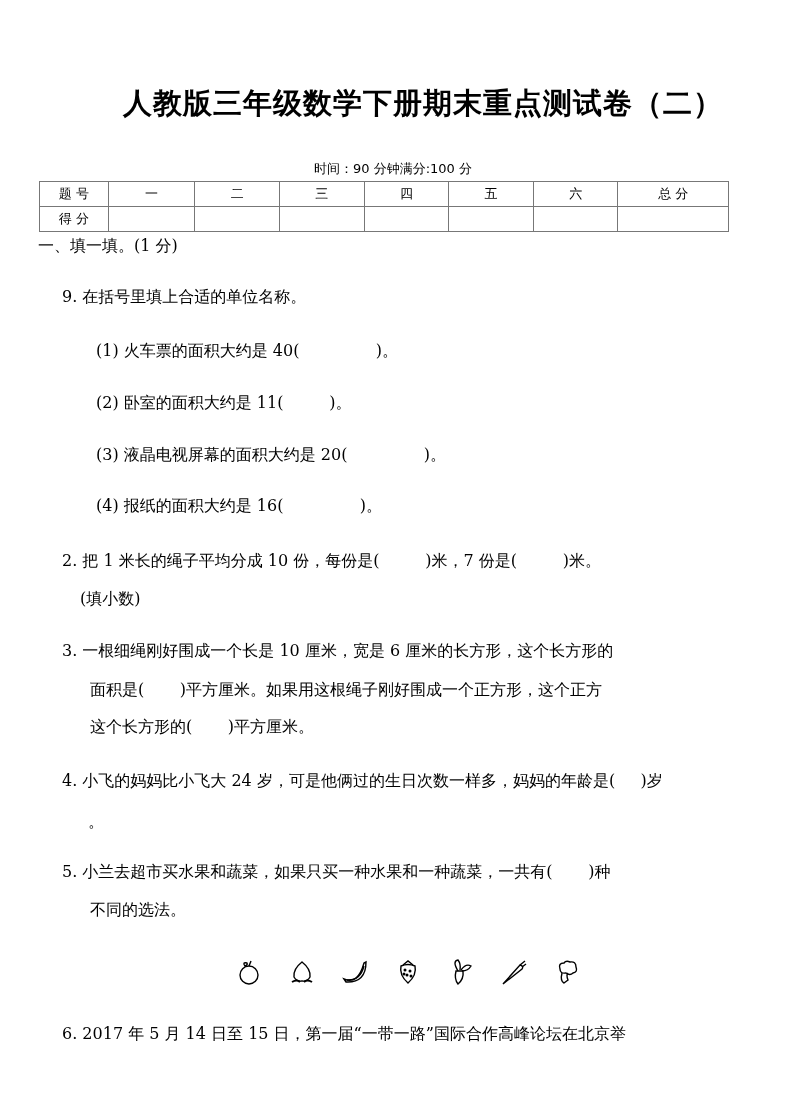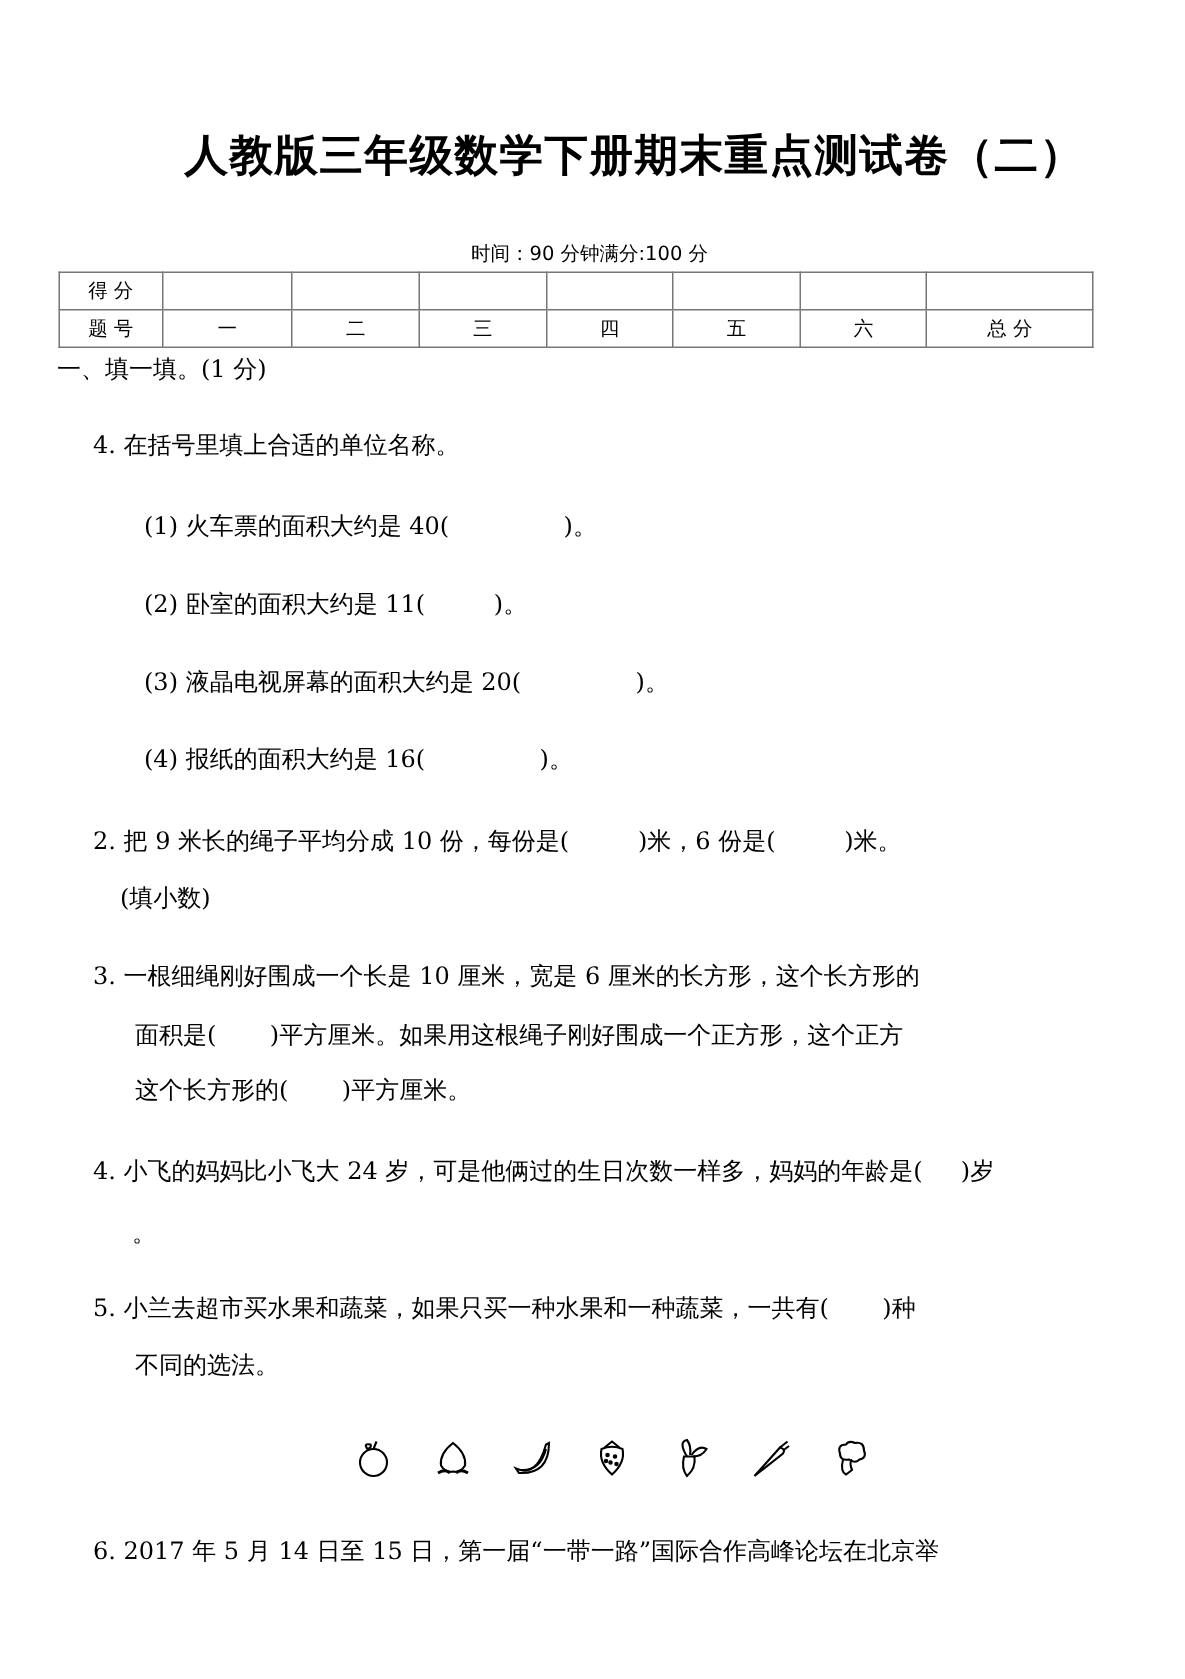--- a/index.html
+++ b/index.html
@@ -19,51 +19,51 @@
 </style>
 </head>
 <body>
 
 <div class="title">人教版三年级数学下册期末重点测试卷（二）</div>
 <div class="meta">时间：90 分钟满分:100 分</div>
 
 <table class="score">
   <tbody>
       <tr>
+    <td style="width:68px">题 号</td>
+    <td style="width:86px">一</td>
+    <td style="width:84px">二</td>
+    <td style="width:84px">三</td>
+    <td style="width:84px">四</td>
+    <td style="width:84px">五</td>
+    <td style="width:84px">六</td>
+    <td style="width:110px">总 分</td>
+  </tr>
+  <tr>
     <td>得 分</td>
     <td></td>
     <td></td>
     <td></td>
     <td></td>
     <td></td>
     <td></td>
     <td></td>
   </tr>
-  <tr>
-    <td style="width:68px">题 号</td>
-    <td style="width:86px">一</td>
-    <td style="width:84px">二</td>
-    <td style="width:84px">三</td>
-    <td style="width:84px">四</td>
-    <td style="width:84px">五</td>
-    <td style="width:84px">六</td>
-    <td style="width:110px">总 分</td>
-  </tr>
 </tbody>
   </table>
 
 <div class="sec">一、填一填。(1 分)</div>
 
-<div class="line q" style="top:287px">4. 在括号里填上合适的单位名称。</div>
+<div class="line q" style="top:287px">9. 在括号里填上合适的单位名称。</div>
 <div class="line sub" style="top:341px">(1) 火车票的面积大约是 40(               )。</div>
 <div class="line sub" style="top:393px">(2) 卧室的面积大约是 11(         )。</div>
 <div class="line sub" style="top:445px">(3) 液晶电视屏幕的面积大约是 20(               )。</div>
 <div class="line sub" style="top:496px">(4) 报纸的面积大约是 16(               )。</div>
 
-<div class="line q" style="top:551px">2. 把 9 米长的绳子平均分成 10 份，每份是(         )米，6 份是(         )米。</div>
+<div class="line q" style="top:551px">2. 把 1 米长的绳子平均分成 10 份，每份是(         )米，7 份是(         )米。</div>
 <div class="line cont" style="top:589px; left:80px">(填小数)</div>
 
 <div class="line q" style="top:641px">3. 一根细绳刚好围成一个长是 10 厘米，宽是 6 厘米的长方形，这个长方形的</div>
 <div class="line cont" style="top:680px">面积是(       )平方厘米。如果用这根绳子刚好围成一个正方形，这个正方</div>
 <div class="line cont" style="top:717px">这个长方形的(       )平方厘米。</div>
 
 <div class="line q" style="top:771px">4. 小飞的妈妈比小飞大 24 岁，可是他俩过的生日次数一样多，妈妈的年龄是(     )岁</div>
 <div class="line cont" style="top:812px; left:88px">。</div>
 
 <div class="line q" style="top:862px">5. 小兰去超市买水果和蔬菜，如果只买一种水果和一种蔬菜，一共有(       )种</div>

